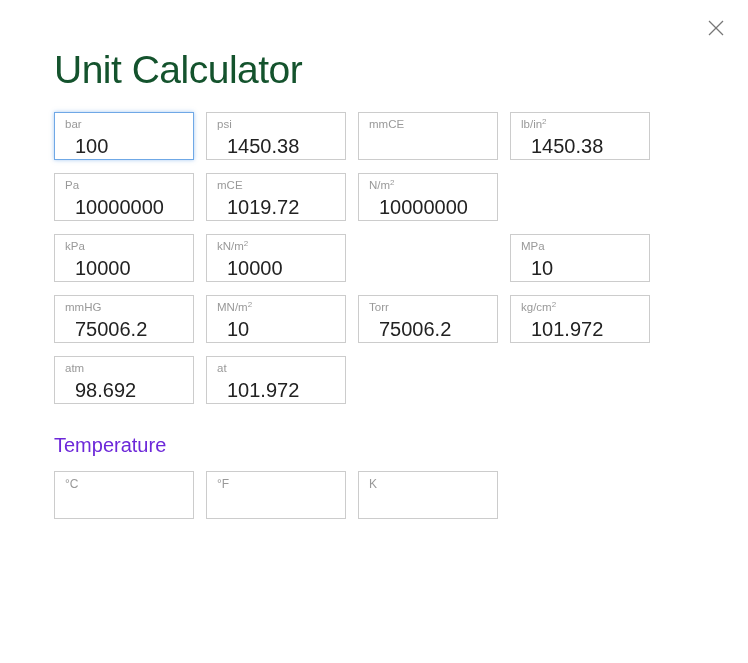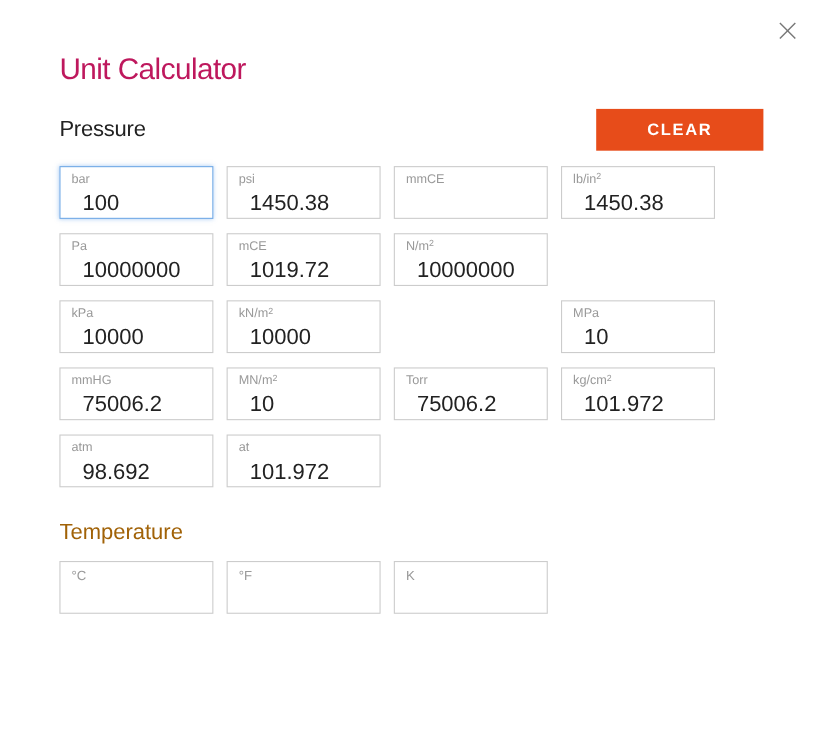--- a/index.html
+++ b/index.html
@@ -25,25 +25,25 @@
     color: #666;
   }
   .close-btn svg {
     width: 100%;
     height: 100%;
   }
   .container {
     padding: 48px 54px 0 54px;
   }
   h1.page-title {
-    font-size: 27px;
+    font-size: 39px;
     font-weight: 400;
     font-stretch: condensed;
     letter-spacing: -0.5px;
-    color: #be185d;
+    color: #14532d;
     margin-bottom: 20px;
     font-family: "Arial Narrow", Arial, sans-serif;
   }
   .section-header {
     display: flex;
     justify-content: space-between;
     align-items: center;
     margin-bottom: 14px;
   }
   .section-title {
@@ -105,21 +105,21 @@
     width: 100%;
     padding: 0 0 0 10px;
     line-height: 1.3;
   }
   .temperature-section {
     margin-top: 28px;
   }
   .temperature-title {
     font-size: 20px;
     font-weight: 400;
-    color: #a16207;
+    color: #6d28d9;
     margin-bottom: 14px;
   }
   .temp-grid {
     display: grid;
     grid-template-columns: repeat(4, 140px);
     gap: 13px 12px;
   }
   .temp-field {
     border: 1px solid #ccc;
     height: 48px;
@@ -145,24 +145,20 @@
 <div class="close-btn">
   <svg viewBox="0 0 20 20" stroke="#777" stroke-width="1.3" fill="none">
     <line x1="3" y1="3" x2="17" y2="17"></line>
     <line x1="17" y1="3" x2="3" y2="17"></line>
   </svg>
 </div>
 
 <div class="container">
   <h1 class="page-title">Unit Calculator</h1>
 
-  <div class="section-header">
-    <div class="section-title">Pressure</div>
-    <button class="clear-btn">CLEAR</button>
-  </div>
 
   <div class="grid" id="pressure-grid">
       <div class="field focused">
         <div class="field-label">bar</div>
         <input class="field-input" value="100" style="">
       </div>
       <div class="field">
         <div class="field-label">psi</div>
         <input class="field-input" value="1450.38" style="">
       </div>

